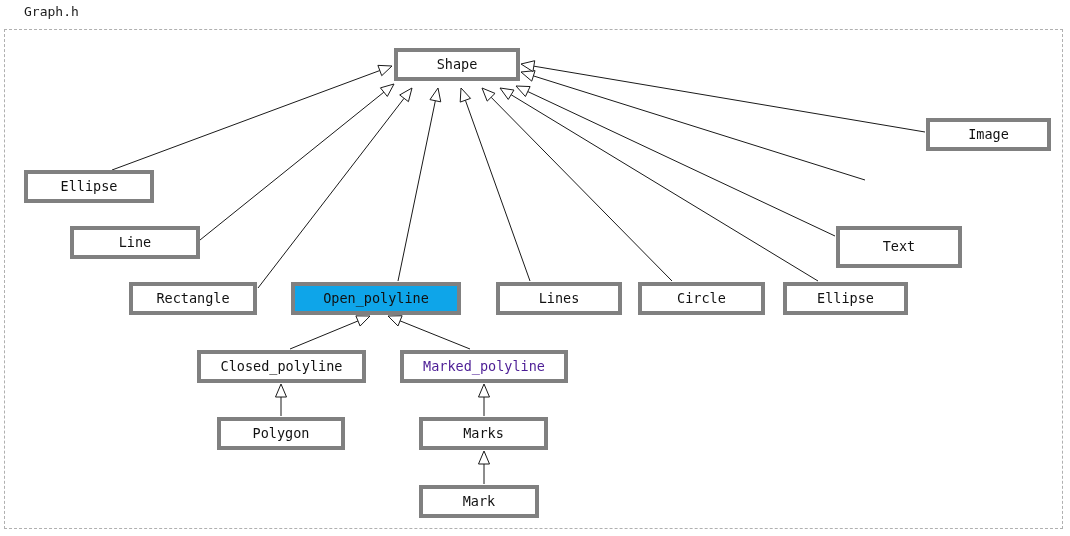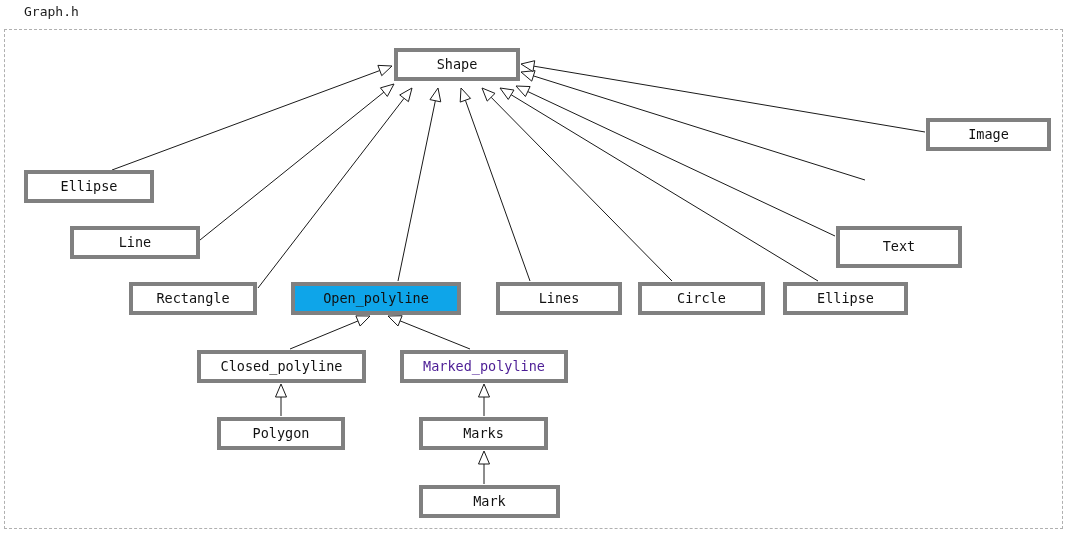--- a/index.html
+++ b/index.html
@@ -136,14 +136,14 @@
     <div class="node" style="left: 70px; top: 226px; width: 130px; height: 33px; border-color: rgb(128, 128, 128); background: rgb(255, 255, 255); color: rgb(17, 17, 17);">Line</div>
     <div class="node" style="left: 129px; top: 282px; width: 128px; height: 33px; border-color: rgb(128, 128, 128); background: rgb(255, 255, 255); color: rgb(17, 17, 17);">Rectangle</div>
     <div class="node" style="left: 291px; top: 282px; width: 170px; height: 33px; border-color: rgb(128, 128, 128); background: #0ea5e9; color: rgb(17, 17, 17);">Open_polyline</div>
     <div class="node" style="left: 496px; top: 282px; width: 126px; height: 33px; border-color: rgb(128, 128, 128); background: rgb(255, 255, 255); color: rgb(17, 17, 17);">Lines</div>
     <div class="node" style="left: 638px; top: 282px; width: 127px; height: 33px; border-color: rgb(128, 128, 128); background: rgb(255, 255, 255); color: rgb(17, 17, 17);">Circle</div>
     <div class="node" style="left: 783px; top: 282px; width: 125px; height: 33px; border-color: rgb(128, 128, 128); background: rgb(255, 255, 255); color: rgb(17, 17, 17);">Ellipse</div>
     <div class="node" style="left: 197px; top: 350px; width: 169px; height: 33px; border-color: rgb(128, 128, 128); background: rgb(255, 255, 255); color: rgb(17, 17, 17);">Closed_polyline</div>
     <div class="node" style="left: 400px; top: 350px; width: 168px; height: 33px; border-color: rgb(128, 128, 128); background: rgb(255, 255, 255); color: #4c1d95;">Marked_polyline</div>
     <div class="node" style="left: 217px; top: 417px; width: 128px; height: 33px; border-color: rgb(128, 128, 128); background: rgb(255, 255, 255); color: rgb(17, 17, 17);">Polygon</div>
     <div class="node" style="left: 419px; top: 417px; width: 129px; height: 33px; border-color: rgb(128, 128, 128); background: rgb(255, 255, 255); color: rgb(17, 17, 17);">Marks</div>
-    <div class="node" style="left: 419px; top: 485px; width: 141px; height: 33px; border-color: rgb(128, 128, 128); background: rgb(255, 255, 255); color: rgb(17, 17, 17);">Mark</div>
+    <div class="node" style="left: 419px; top: 485px; width: 120px; height: 33px; border-color: rgb(128, 128, 128); background: rgb(255, 255, 255); color: rgb(17, 17, 17);">Mark</div>
   </div>
 
 </body></html>

